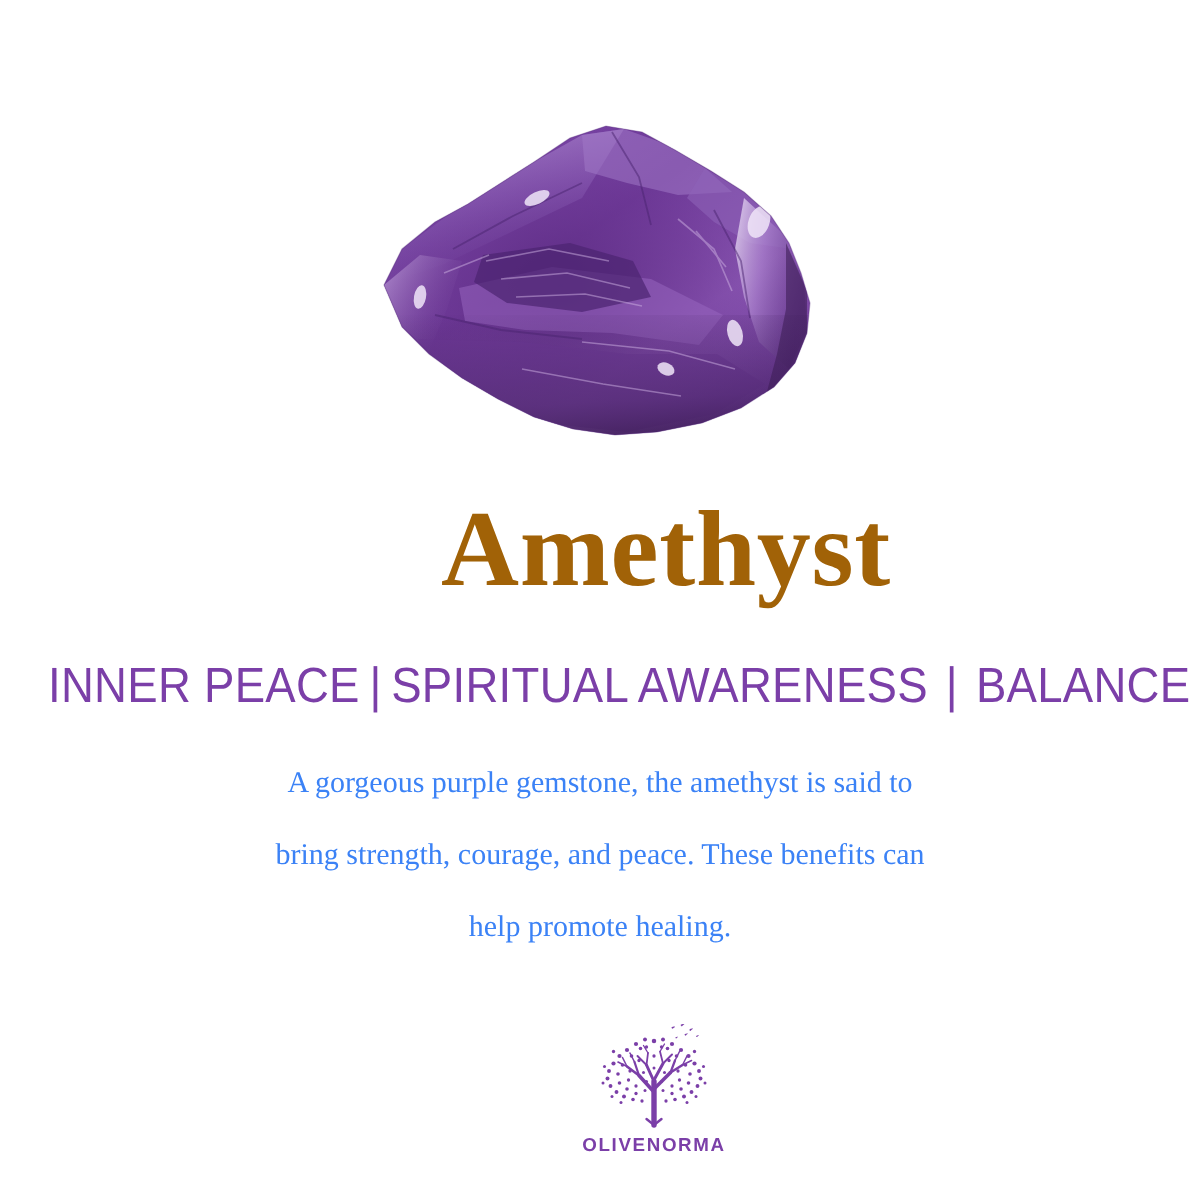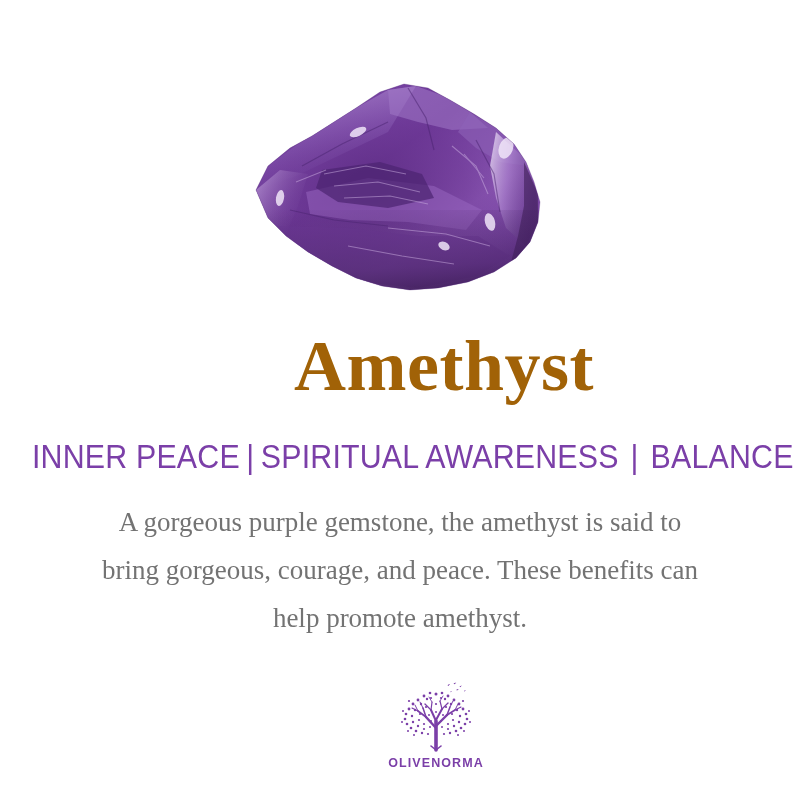--- a/index.html
+++ b/index.html
@@ -83,24 +83,24 @@
   .keywords .sep.wide { padding: 0 13px; }
 
   
   .description {
     position: absolute;
     left: 40px;
     top: 498px;
     width: 720px;
     text-align: center;
     font-family: "Liberation Serif", "DejaVu Serif", serif;
-    font-size: 27px;
+    font-size: 20px;
     font-weight: 400;
     line-height: 48px;
-    color: #737373;
+    color: #3b82f6;
   }
   .description .dline { display: block; white-space: nowrap; }
 
   
   .logo {
     position: absolute;
     left: 0;
     top: 680px;
     width: 800px;
     text-align: center;
@@ -232,22 +232,22 @@
   </div>
 
   <div class="title">Amethyst</div>
 
   <div class="keywords">
     <span class="kw">INNER PEACE</span><span class="sep">|</span><span class="kw">SPIRITUAL AWARENESS</span><span class="sep wide">|</span><span class="kw">BALANCE</span>
   </div>
 
   <div class="description">
     <span class="dline">A gorgeous purple gemstone, the amethyst is said to</span>
-    <span class="dline">bring gorgeous, courage, and peace. These benefits can</span>
-    <span class="dline">help promote amethyst.</span>
+    <span class="dline">bring strength, courage, and peace. These benefits can</span>
+    <span class="dline">help promote healing.</span>
   </div>
 
   <div class="logo">
     <svg class="logo-mark" viewBox="0 0 86 74" xmlns="http://www.w3.org/2000/svg" aria-label="Olivenorma tree logo">
       <g fill="#7b3fa8">
         <path d="M54.5 5.2c.9-.8 1.9-1.1 2.6-.6-.7.2-1.2.7-1.6 1.3-.5-.3-.8-.4-1-.7z"></path>
         <path d="M60.6 3.4c1-.7 2-.9 2.7-.3-.8.1-1.3.6-1.8 1.2-.4-.4-.7-.6-.9-.9z"></path>
         <path d="M66.4 6.6c.9-.9 1.9-1.2 2.7-.8-.8.3-1.3.8-1.6 1.5-.5-.3-.8-.5-1.1-.7z"></path>
         <path d="M63.2 9.9c.8-.8 1.8-1.1 2.5-.7-.7.2-1.2.7-1.5 1.3-.4-.3-.7-.4-1-.6z"></path>
         <path d="M70.9 10.9c.7-.7 1.5-.9 2.1-.6-.6.2-1 .6-1.3 1.1-.3-.2-.6-.3-.8-.5z"></path>

